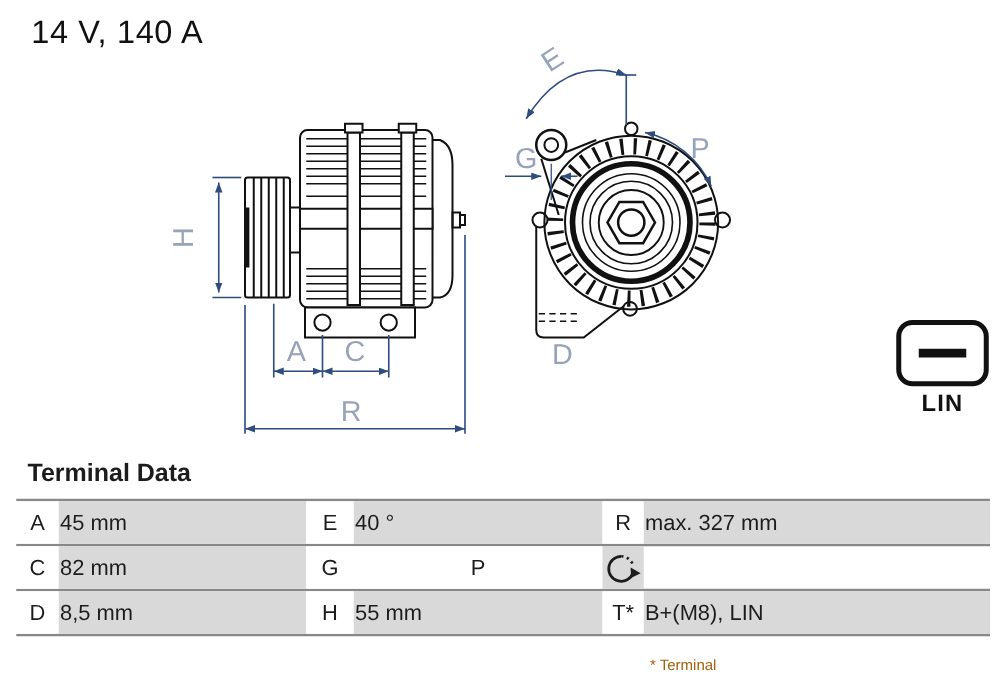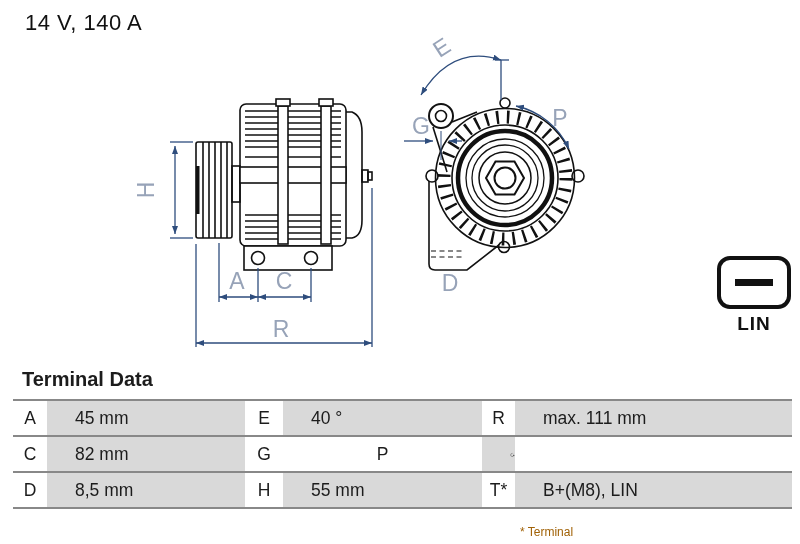--- a/index.html
+++ b/index.html
@@ -1,41 +1,41 @@
 <!DOCTYPE html>
 <html><head>
 <meta charset="utf-8">
 <style>
   html,body{margin:0;padding:0;background:#fff;}
   body{width:800px;height:544px;overflow:hidden;
        font-family:"Liberation Sans",sans-serif;color:#1c1c1c;}
   .stage{position:relative;width:800px;height:544px;background:#fff;}
 
-  .main-title{position:absolute;left:25px;top:10px;font-size:22px;
+  .main-title{position:absolute;left:25px;top:10px;font-size:26px;
               letter-spacing:.5px;color:#111;}
 
   svg.diagram{position:absolute;left:0;top:0;}
 
   
   .lin{position:absolute;left:716px;top:256px;width:76px;text-align:center;}
   .lin-box{width:74px;height:53px;border:4px solid #111;border-radius:13px;
            box-sizing:border-box;display:flex;align-items:center;
            justify-content:center;margin:0 auto;background:#fff;}
   .lin-bar{width:38px;height:7px;background:#111;}
   .lin-label{font-weight:bold;font-size:19px;margin-top:4px;letter-spacing:1px;color:#111;}
 
   
   .tech{position:absolute;left:0;top:368px;width:800px;}
   .tech-title{margin-left:22px;font-size:20px;font-weight:bold;line-height:23px;}
   .tbl{margin:8px 8px 0 13px;border-bottom:2px solid #888;}
   .trow{display:grid;grid-template-columns:34px 198px 38px 199px 33px 1fr;
         height:36px;box-sizing:border-box;border-top:2px solid #888;}
   .k,.v{display:flex;align-items:center;font-size:17.5px;}
   .k{justify-content:center;background:#fff;}
-  .v{background:#d9d9d9;padding-left:28px;}
+  .v{background:#d9d9d9;padding-left:1px;}
   .fnote{margin-left:520px;margin-top:16px;font-size:12px;color:#a16207;}
   .rot-icon{margin-top:1px;}
 </style>
 </head>
 <body>
 
 <div class="stage">
 
   <div class="main-title">14 V, 140 A</div>
 
@@ -178,21 +178,21 @@
 
   <div class="tech">
     <div class="tech-title">Terminal Data</div>
     <div class="tbl">
       <div class="trow">
         <div class="k">A</div>
         <div class="v">45 mm</div>
         <div class="k">E</div>
         <div class="v">40 °</div>
         <div class="k">R</div>
-        <div class="v">max. 111 mm</div>
+        <div class="v">max. 327 mm</div>
       </div>
       <div class="trow">
         <div class="k">C</div>
         <div class="v">82 mm</div>
         <div class="k">G</div>
         <div class="k">P</div>
         <div class="v">
           <svg class="rot-icon" width="32" height="30" viewBox="0 0 32 30">
             <path d="M14,5 A10,10 0 1 0 23.4,18.4" fill="none" stroke="#1c1c1c" stroke-width="2.2"></path>
             <path d="M14,5 A10,10 0 0 1 23,11.2" fill="none" stroke="#1c1c1c" stroke-width="2.2" stroke-dasharray="1.8,2.8"></path>

